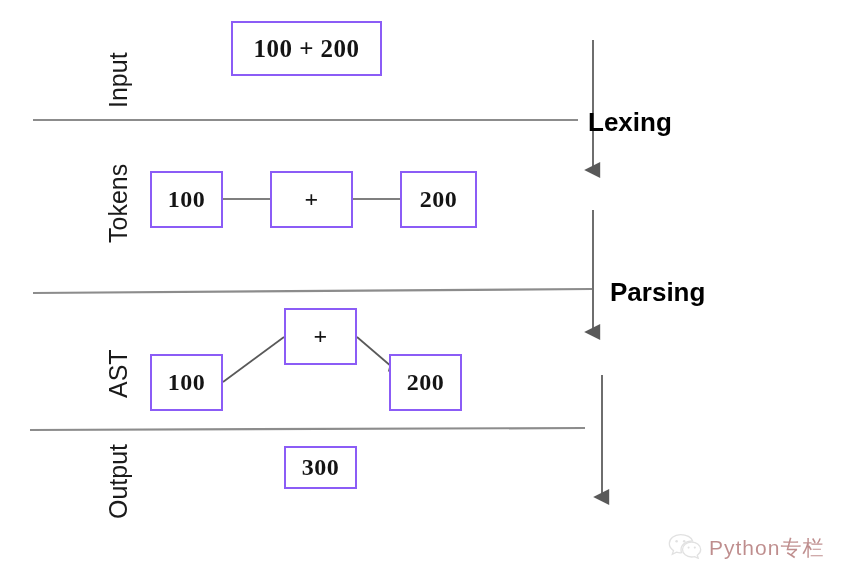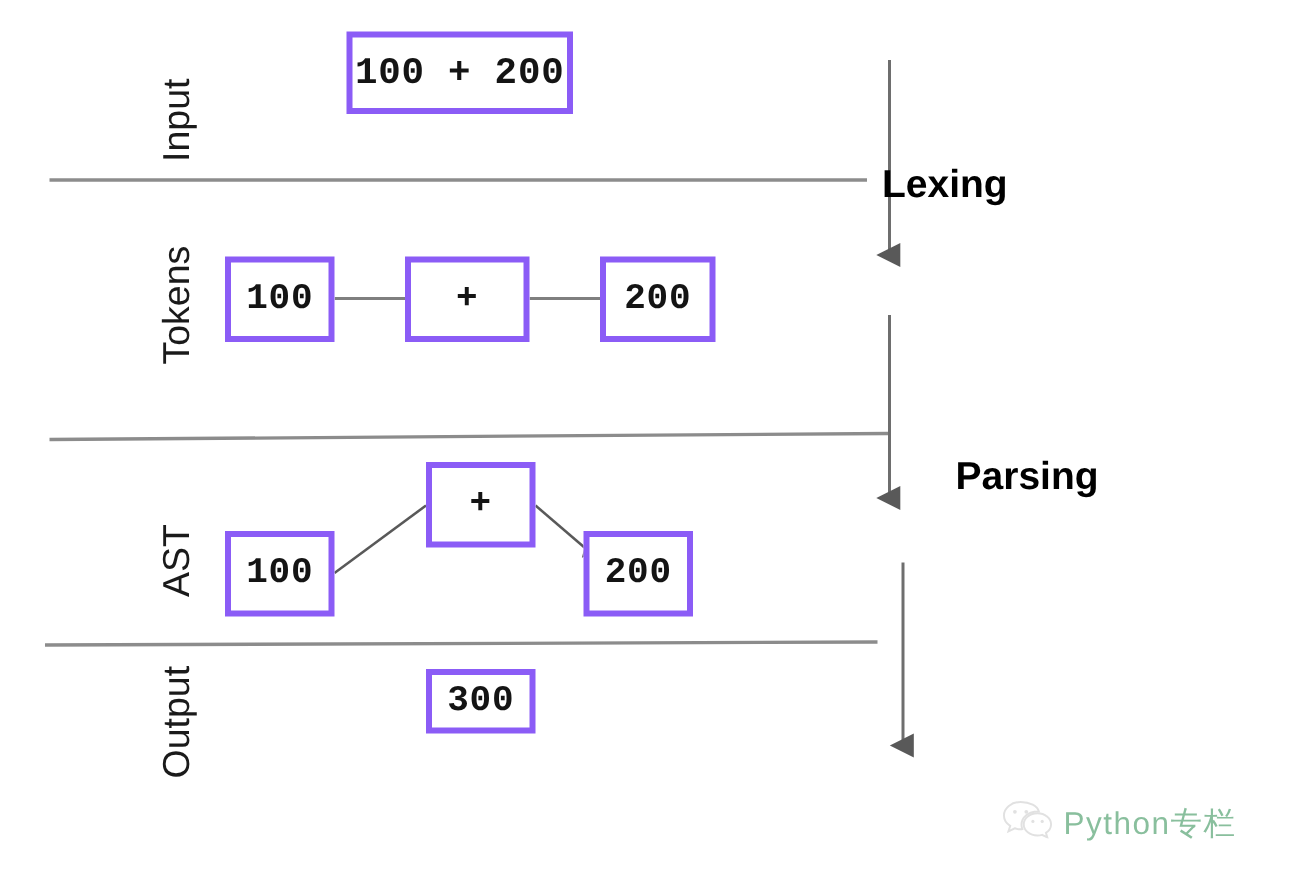--- a/index.html
+++ b/index.html
@@ -13,28 +13,28 @@
     height: 586px;
     background: #ffffff;
     overflow: hidden;
     font-family: "Liberation Sans", sans-serif;
   }
 
   
   .node {
     position: absolute;
     box-sizing: border-box;
-    border: 4px solid #8b5cf6;
+    border: 2px solid #8b5cf6;
     background: #ffffff;
     display: flex;
     align-items: center;
     justify-content: center;
     color: #141414;
     font-weight: bold;
-    font-family: Liberation Mono, monospace;
+    font-family: Liberation Serif, serif;
     letter-spacing: 0.5px;
   }
 
   
   .stage-label {
     position: absolute;
     color: #1a1a1a;
     font-size: 25px;
     font-family: "Liberation Sans", sans-serif;
     white-space: nowrap;
@@ -66,21 +66,21 @@
   #watermark {
     position: absolute;
     left: 668px;
     top: 533px;
     display: flex;
     align-items: center;
     gap: 7px;
     opacity: 0.5;
   }
   #watermark .wm-text {
-    color: #15803d;
+    color: #7f1d1d;
     font-size: 21px;
     font-family: "Liberation Sans", sans-serif;
     letter-spacing: 1px;
     white-space: nowrap;
   }
 </style>
 </head>
 <body>
 
 <div id="canvas">
@@ -129,21 +129,21 @@
   <div class="node" style="left:284px; top:308px; width:73px; height:57px; font-size:24px;">+</div>
 
   <div class="node" style="left:150px; top:354px; width:73px; height:57px; font-size:24px;">100</div>
 
   <div class="node" style="left:389px; top:354px; width:73px; height:57px; font-size:24px;">200</div>
 
   <div class="node" style="left:284px; top:446px; width:73px; height:43px; font-size:24px;">300</div>
 
   <div class="phase-label" style="left:588px; top:107px;">Lexing</div>
 
-  <div class="phase-label" style="left:637px; top:277px;margin-top:25px;">Parsing</div>
+  <div class="phase-label" style="left:610px; top:277px;">Parsing</div>
 
 
   <div id="watermark">
     <span>
       <svg width="34" height="26" viewBox="0 0 34 26" xmlns="http://www.w3.org/2000/svg">
         <path d="M12.5,1.6 C6.2,1.6 1.3,5.7 1.3,10.6 C1.3,13.4 2.9,15.9 5.5,17.6
                  L4.3,21.3 L8.5,19.2 C9.8,19.6 11.1,19.8 12.5,19.8
                  C12.9,19.8 13.3,19.8 13.6,19.7 C13.2,18.8 13.0,17.8 13.0,16.8
                  C13.0,11.9 17.8,8.0 23.7,8.0 C24.0,8.0 24.3,8.0 24.6,8.0
                  C23.6,4.3 18.6,1.6 12.5,1.6 Z" fill="none" stroke="#c4c4c4" stroke-width="1.3"></path>

